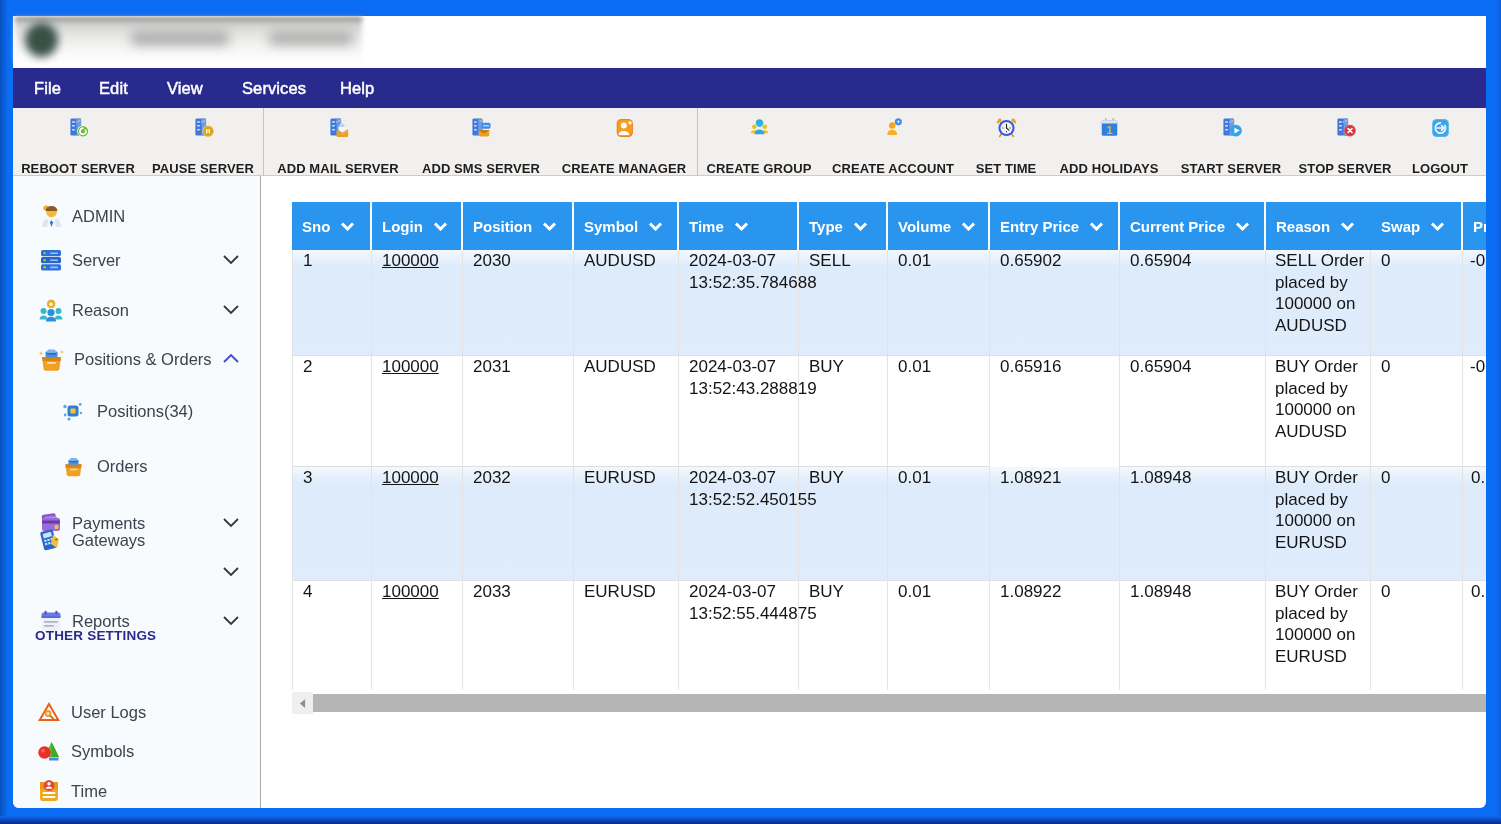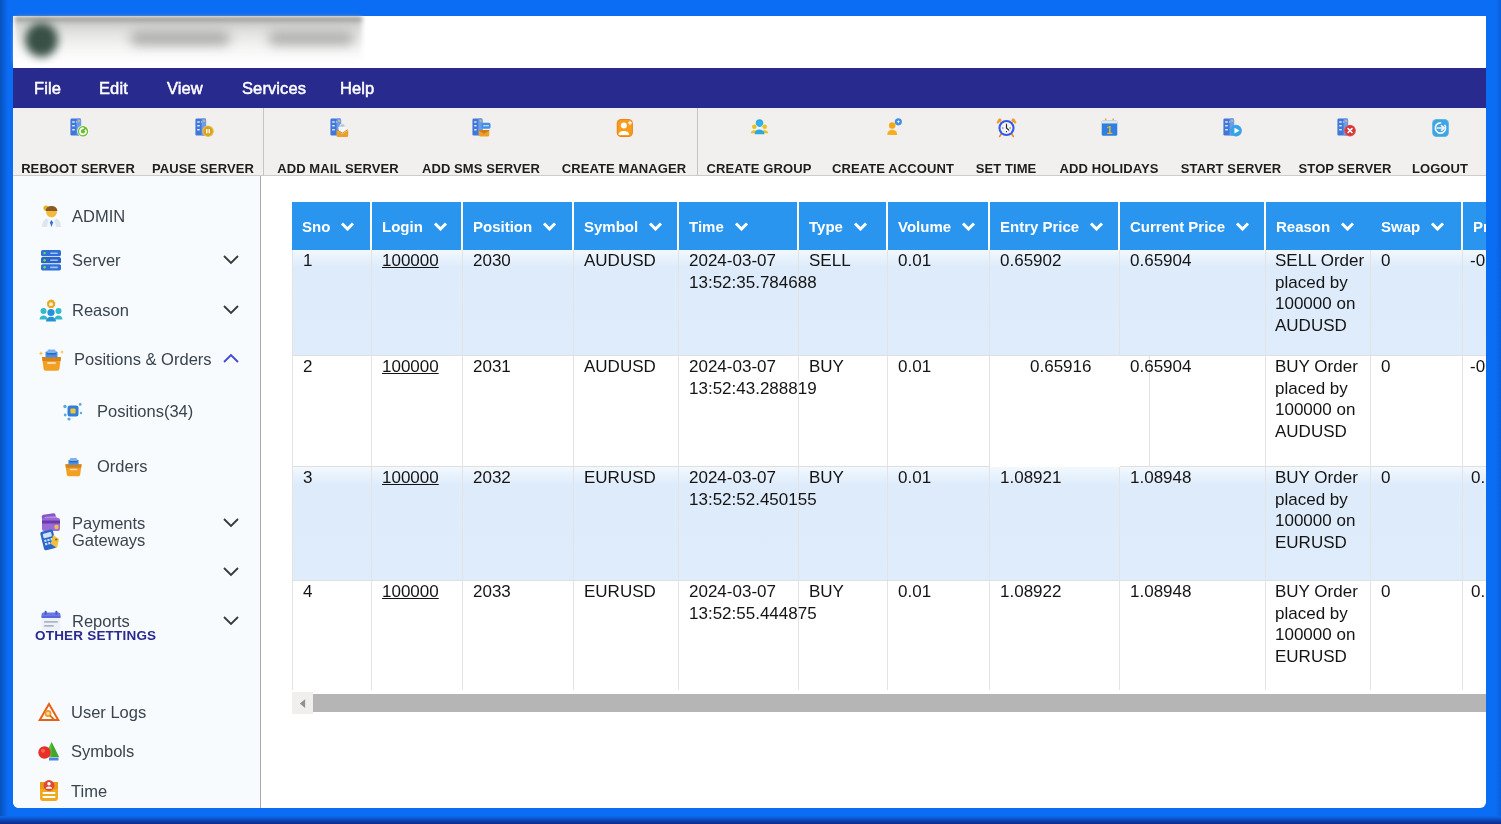--- a/index.html
+++ b/index.html
@@ -454,21 +454,21 @@
 <div class="bc" style="left:80px;width:91px;height:111px">
         <a class="lg">100000</a>
       </div>
 <div class="bc" style="left:171px;width:111px;height:111px">2031</div>
 <div class="bc" style="left:282px;width:105px;height:111px">AUDUSD</div>
 <div class="bc" style="left:387px;width:120px;height:111px">
         <div>2024-03-07<br>13:52:43.288819</div>
       </div>
 <div class="bc" style="left:507px;width:89px;height:111px">BUY</div>
 <div class="bc" style="left:596px;width:102px;height:111px">0.01</div>
-<div class="bc" style="left:728px;width:130px;height:143px">0.65916</div>
+<div class="bc" style="left:698px;width:130px;height:143px">0.65916</div>
 <div class="bc" style="left:828px;width:146px;height:111px">0.65904</div>
 <div class="bc" style="left:974px;width:105px;height:111px;padding-left:9px">
         <div>BUY Order<br>placed by<br>100000 on<br>AUDUSD</div>
       </div>
 <div class="bc" style="left:1079px;width:92px;height:111px">0</div>
 <div class="bc" style="left:1171px;width:92px;height:111px;padding-left:7px">-0.08</div>
 </div>
 <div class="brow rowblue" style="position:absolute;left:0;top:265px;width:1261px;height:114px">
 <div class="bc" style="left:0;width:80px;height:114px;border-left:1px solid #e3e3e3">3</div>
 <div class="bc" style="left:80px;width:91px;height:114px">

